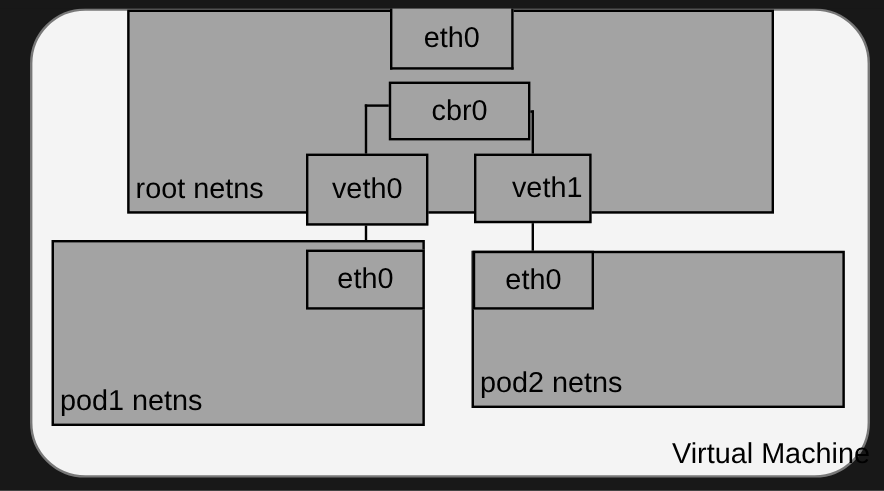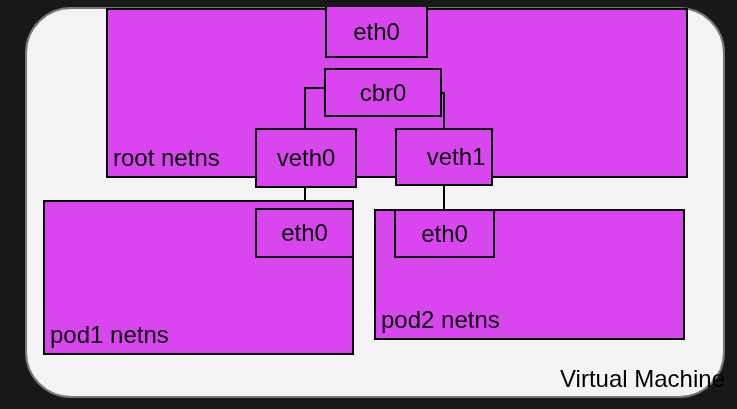--- a/index.html
+++ b/index.html
@@ -17,21 +17,21 @@
     left: 25px; top: 7px; width: 700px; height: 391px;
     background: #f4f4f4;
     border: 2px solid #787878;
     border-radius: 46px;
     box-sizing: border-box;
     z-index: 1;
   }
 
   .box {
     position: absolute;
-    background: #d946ef;
+    background: #a3a3a3;
     border: 2px solid #000000;
     box-sizing: border-box;
     z-index: 2;
   }
 
   .device {
     display: flex;
     align-items: center;
     justify-content: center;
     font-size: 24px;
@@ -39,29 +39,29 @@
   }
 
   .ns-label {
     position: absolute;
     left: 5px; bottom: 6px;
     font-size: 24px;
     line-height: 1;
     white-space: nowrap;
   }
 
-  .root-netns  { left: 106px; top: 8px;   width: 582px; height: 170px; }
+  .root-netns  { left: 106px; top: 8px;   width: 539px; height: 170px; }
   .eth0-root   { left: 325px; top: 7px;   width: 103px; height: 51px; border-top: none; z-index: 3; }
   .cbr0        { left: 324px; top: 68px;  width: 118px; height: 49px; z-index: 3; }
   .veth0       { left: 255px; top: 128px; width: 102px; height: 60px; z-index: 3; }
   .veth1       { left: 395px; top: 128px; width: 98px;  height: 58px; z-index: 3; padding-left: 24px; }
 
   .pod1-netns  { left: 43px;  top: 200px; width: 311px; height: 155px; }
   .pod1-eth0   { left: 255px; top: 208px; width: 99px;  height: 50px; z-index: 3; }
-  .pod2-netns  { left: 374px; top: 209px; width: 311px; height: 131px; }
+  .pod2-netns  { left: 393px; top: 209px; width: 311px; height: 131px; }
   .pod2-eth0   { left: 394px; top: 209px; width: 101px; height: 49px; z-index: 3; }
 
   .conn {
     position: absolute;
     background: #000000;
     z-index: 2;
   }
   .conn-cbr0-left-h  { left: 304px; top: 87px;  width: 22px; height: 2px; }
   .conn-cbr0-left-v  { left: 304px; top: 87px;  width: 2px;  height: 43px; }
   .conn-cbr0-right-h { left: 424px; top: 92px;  width: 21px; height: 2px; }

